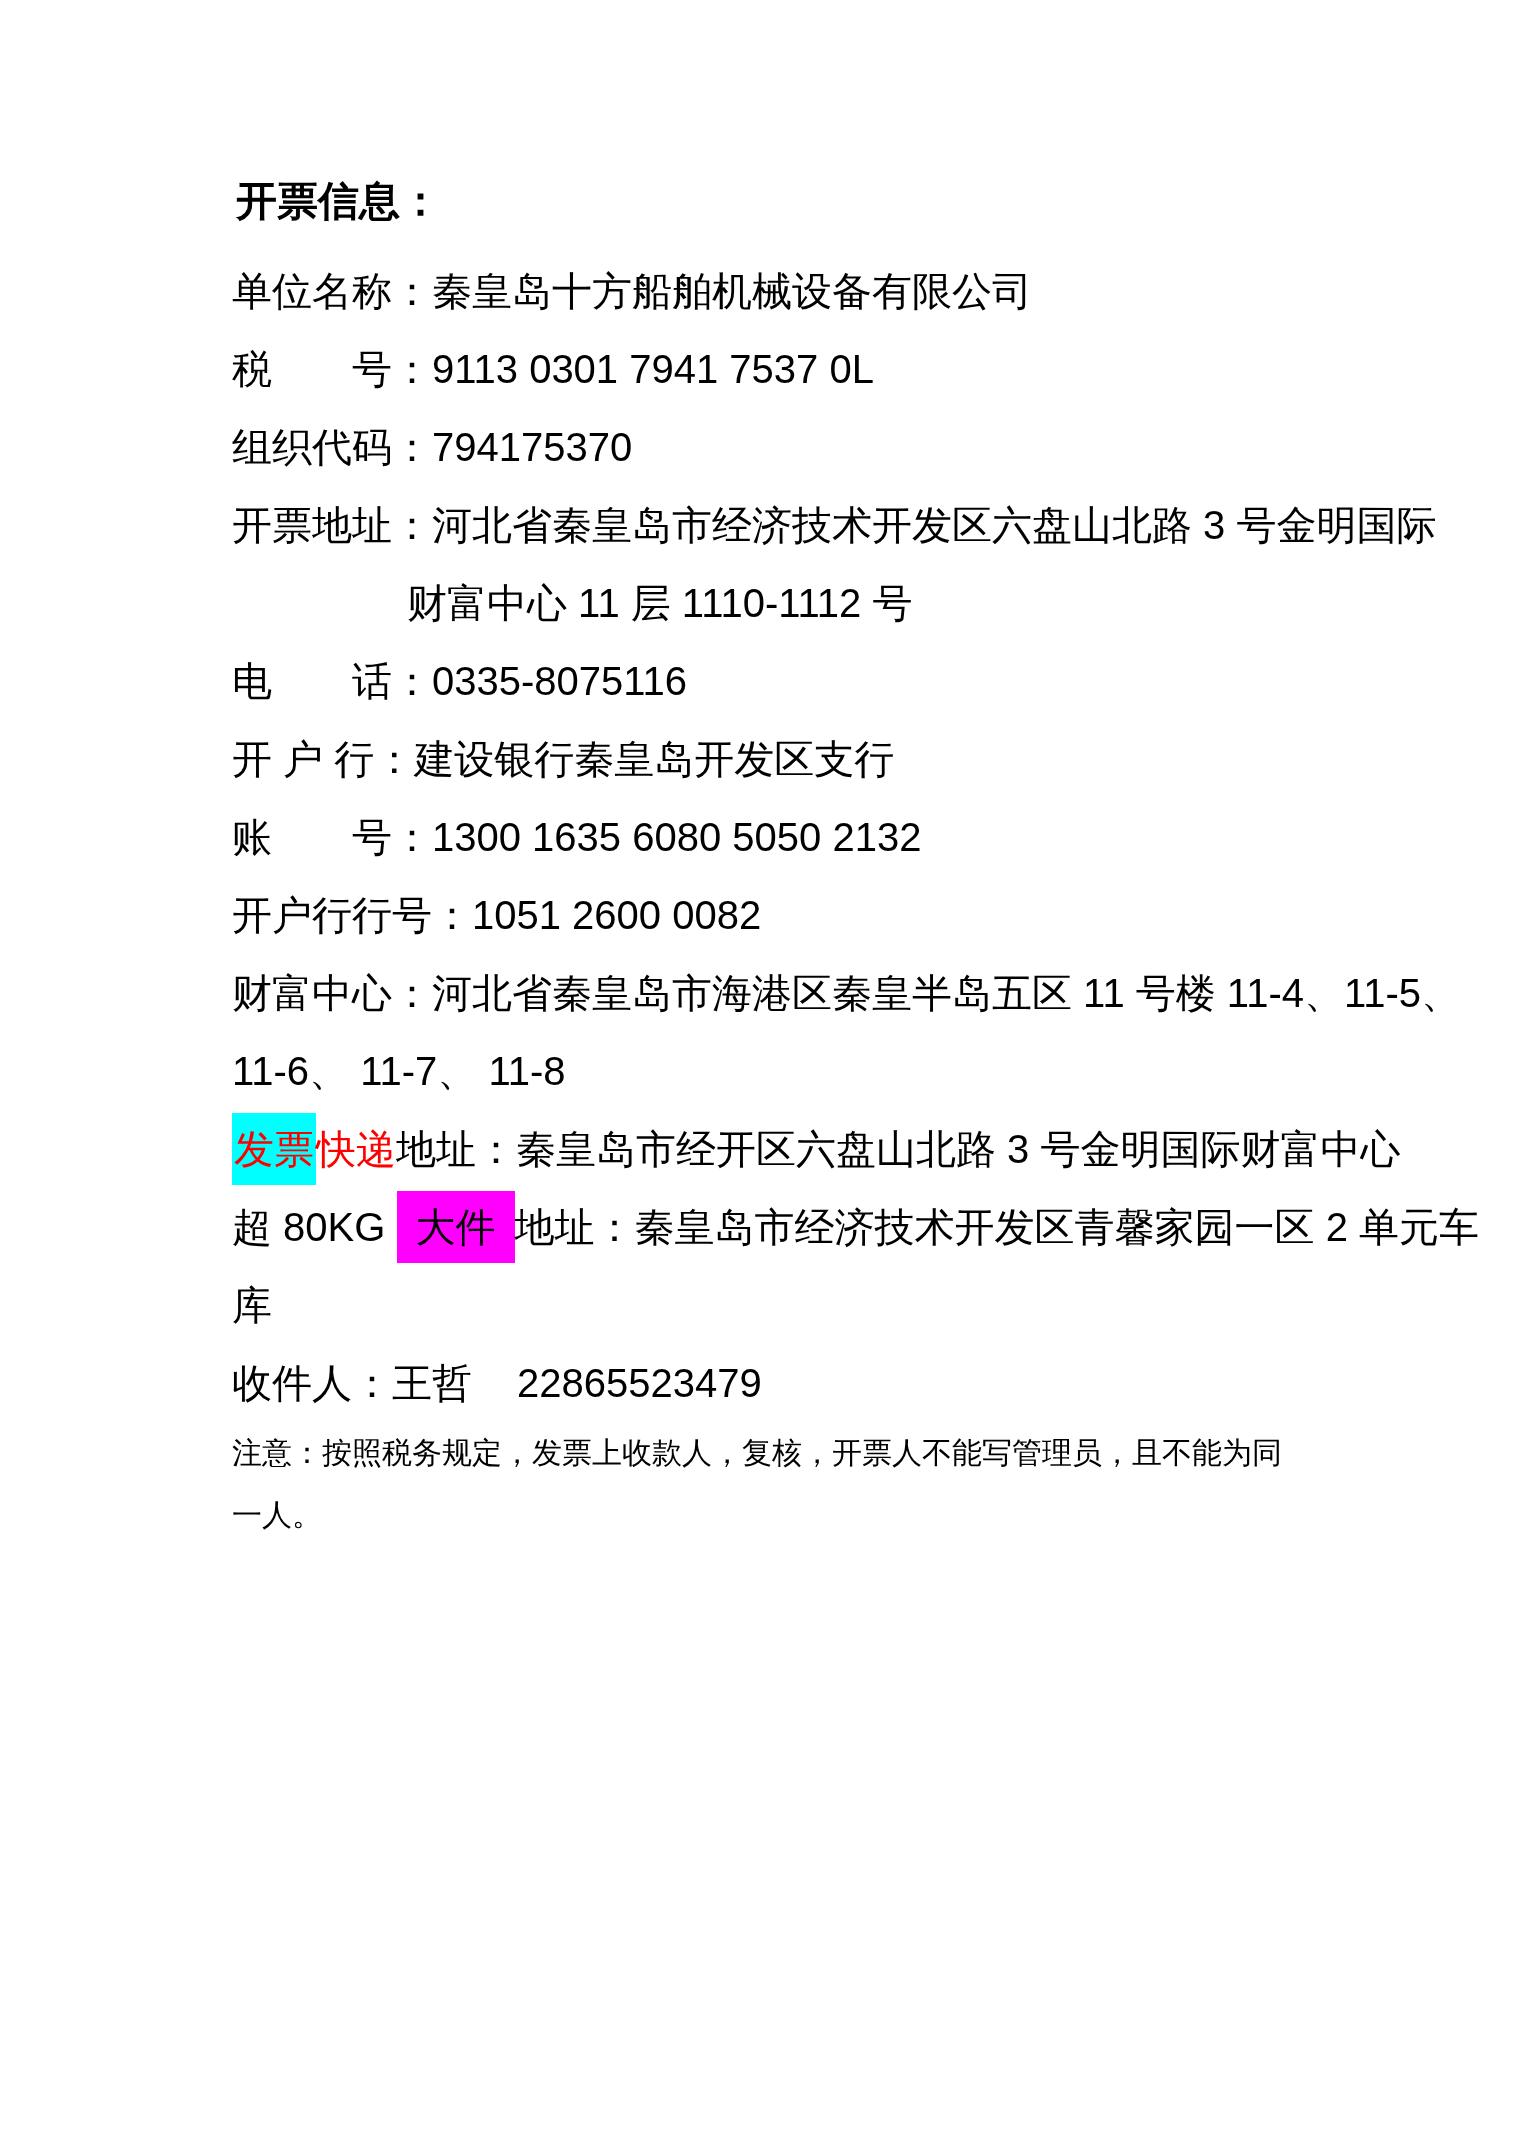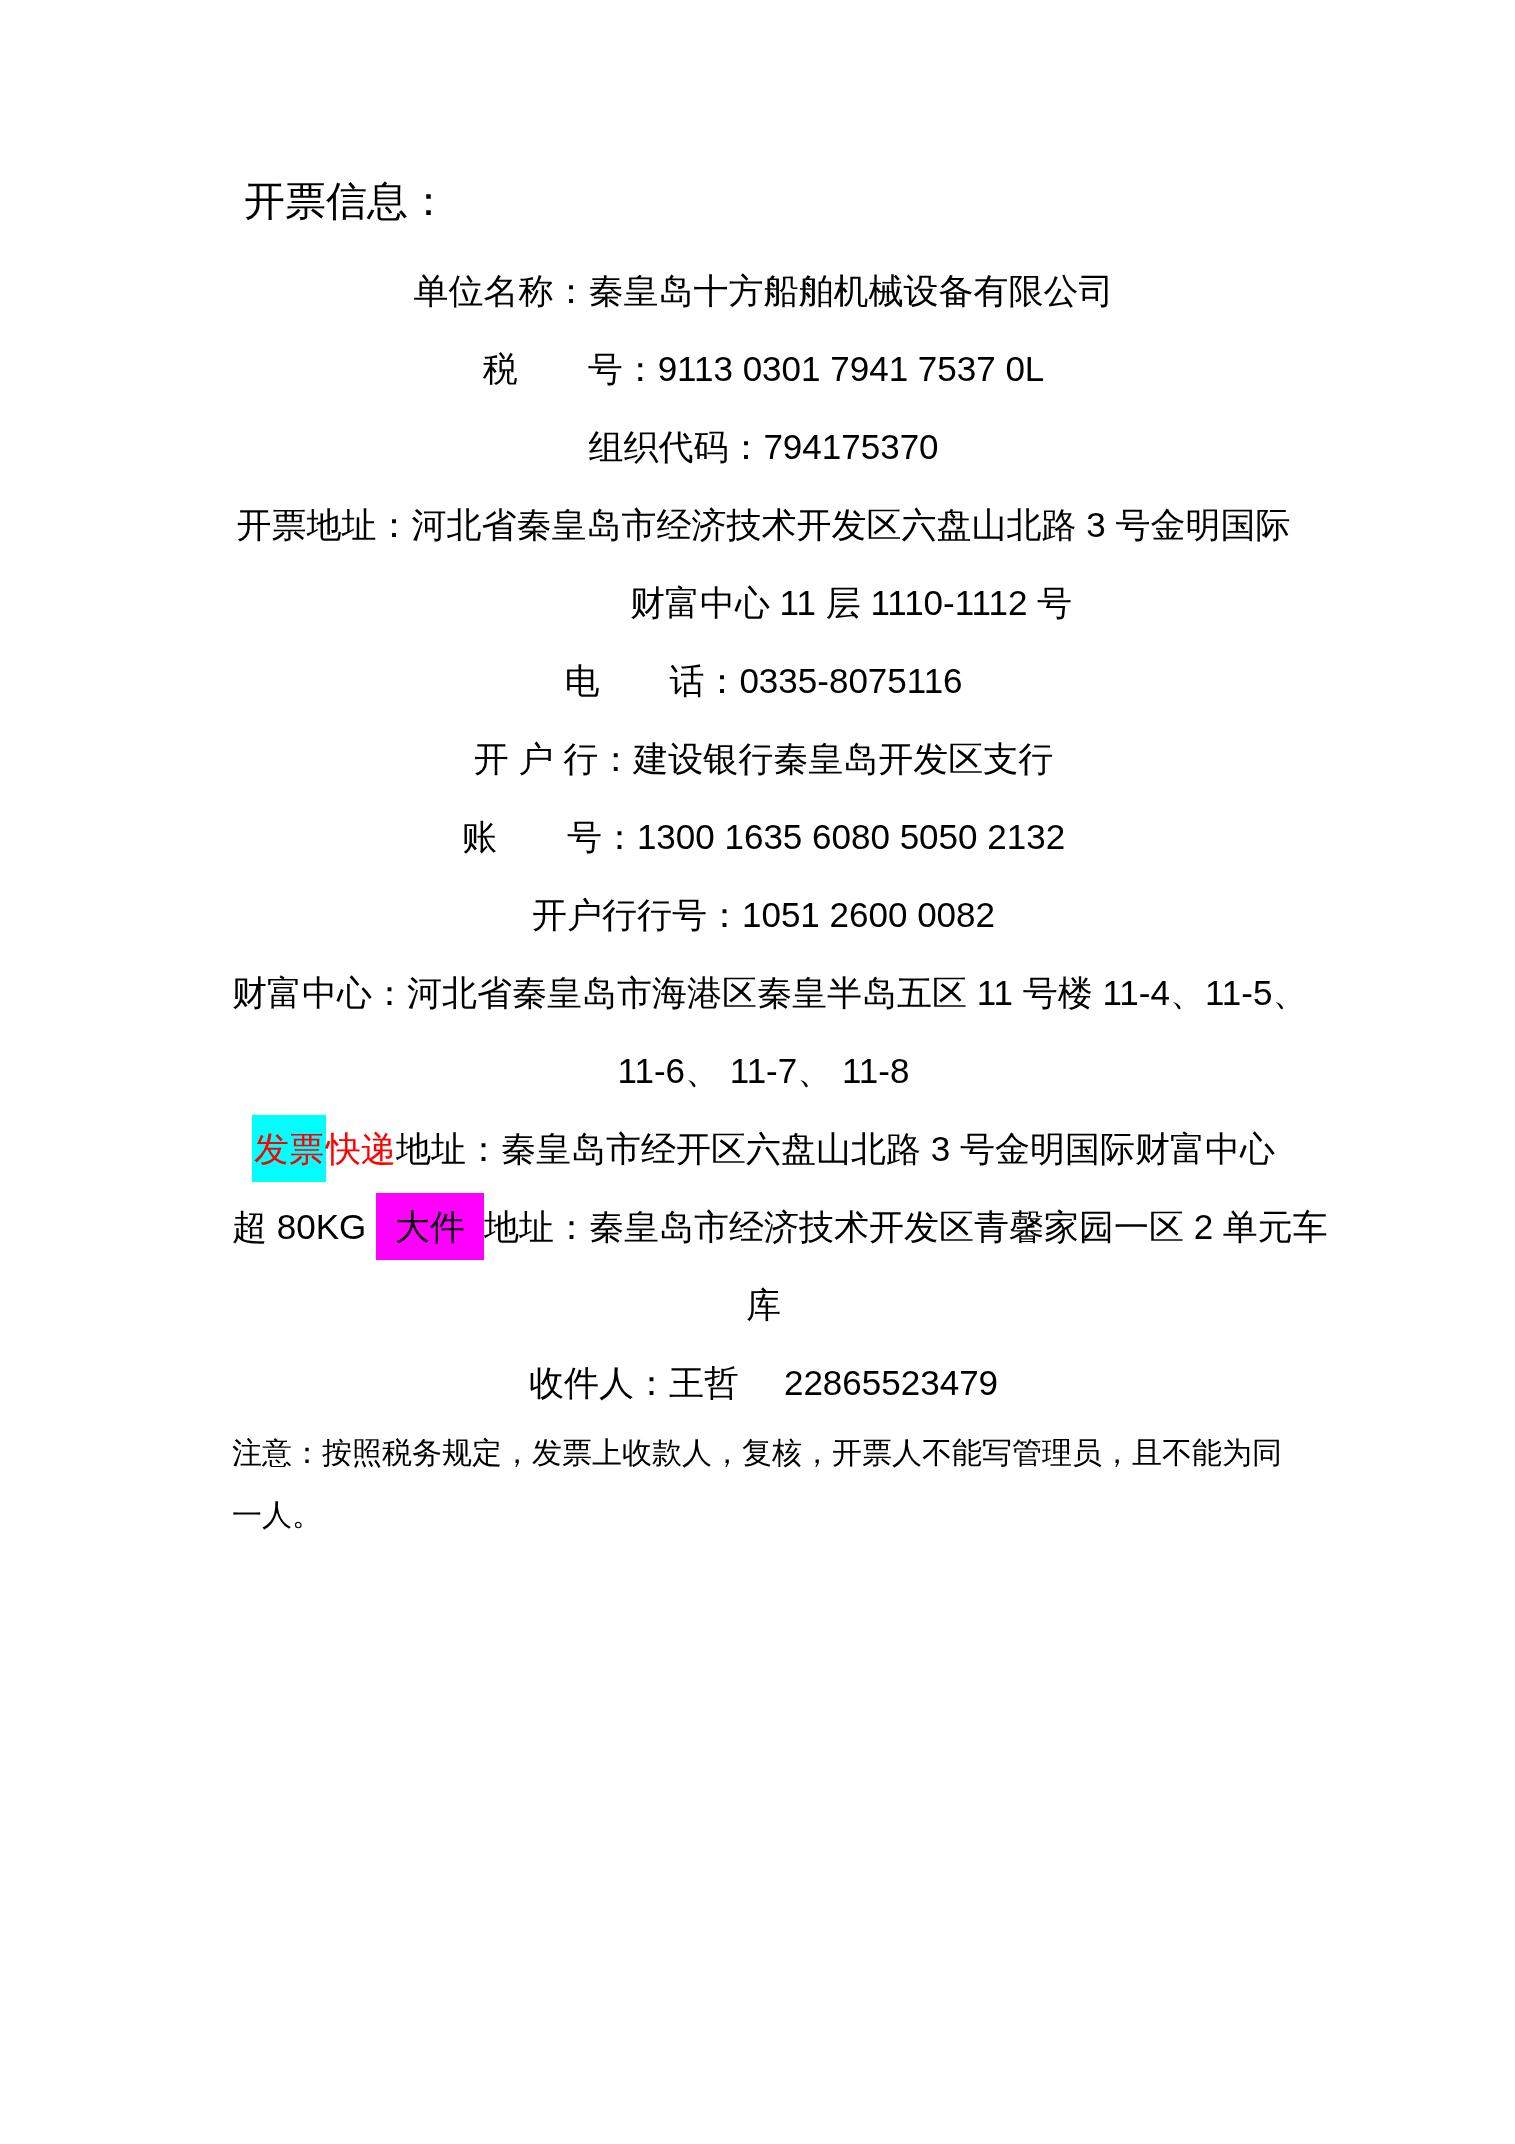--- a/index.html
+++ b/index.html
@@ -10,31 +10,30 @@
     background: #ffffff;
     overflow: hidden;
     font-family: "Liberation Sans", "DejaVu Sans", serif;
     color: #000000;
   }
   .content {
     padding: 172px 220px 0 232px;
   }
   .doc-title {
     font-size: 41px;
-    font-weight: normal;
+    font-weight: bold;
     line-height: 58px;
-    margin: 0 0 22px 12px;
+    margin: 0 0 22px 4px;
     white-space: nowrap;
   }
   .line {
-    font-size: 35px;
+    font-size: 40px;
     line-height: 78px;
     height: 78px;
     white-space: nowrap;
-    text-align: center;
   }
   .indent { padding-left: 175px; }
   .label { display: inline-block; }
   .hl-cyan {
     background: var(--hl-cyan, #00ffff);
     color: var(--red, #ff0000);
     padding: 14px 2px;
   }
   .red-text { color: var(--red, #ff0000); font-family: Liberation Serif, serif; }
   .hl-magenta {

